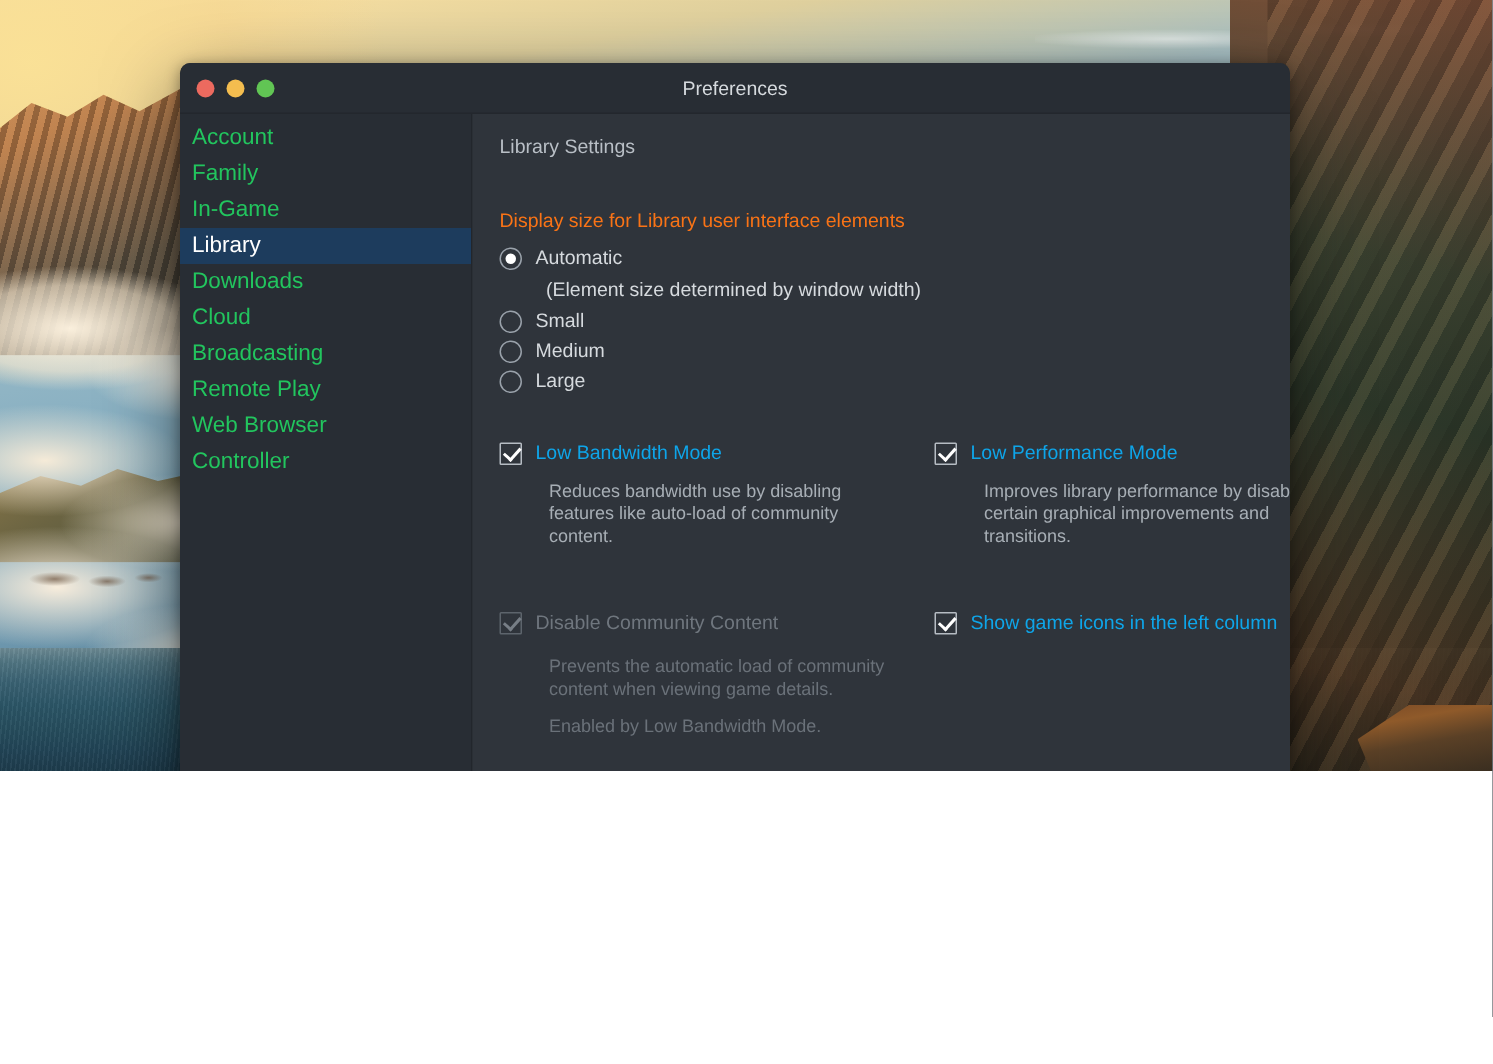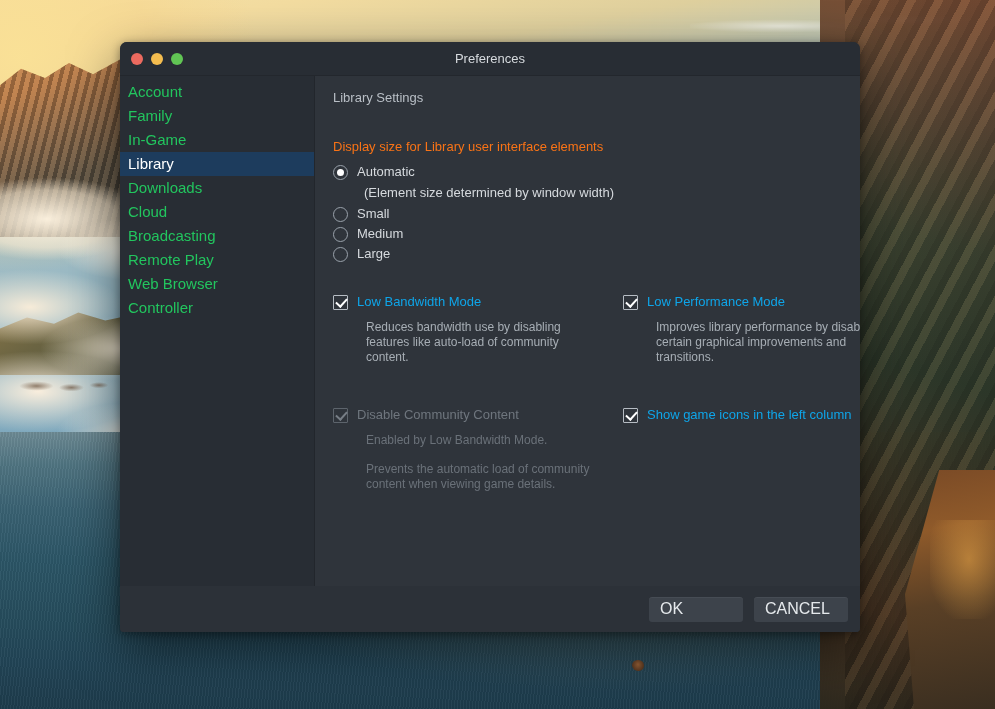--- a/index.html
+++ b/index.html
@@ -8,21 +8,21 @@
     width: 995px;
     height: 709px;
     overflow: hidden;
     font-family: "Liberation Sans", sans-serif;
   }
 
   
   #desktop {
     position: relative;
     width: 995px;
-    height: 709px;
+    height: 514px;
     background: #2a3d4a;
     overflow: hidden;
   }
   .wp-layer { position: absolute; inset: 0; }
 
   
   .wp-sky {
     background: linear-gradient(170deg,
       #f6e3a8 0%, #f3dca0 6%,
       #dfd09e 14%, #a8c0c4 26%,
@@ -424,22 +424,22 @@
               <div class="cb-label">Low Bandwidth Mode</div>
             </div>
             <div class="cb-desc">Reduces bandwidth use by disabling features like auto-load of community content.</div>
 
             <div class="block-gap"></div>
 
             <div class="cb-row">
               <div class="cbox on disabled"></div>
               <div class="cb-label disabled">Disable Community Content</div>
             </div>
+            <div class="cb-desc disabled gap">Prevents the automatic load of community content when viewing game details.</div>
             <div class="cb-desc disabled">Enabled by Low Bandwidth Mode.</div>
-            <div class="cb-desc disabled gap">Prevents the automatic load of community content when viewing game details.</div>
 
           </div>
 
           <div class="col right">
 
             <div class="cb-row">
               <div class="cbox on"></div>
               <div class="cb-label">Low Performance Mode</div>
             </div>
             <div class="cb-desc">Improves library performance by disabling certain graphical improvements and transitions.</div>

